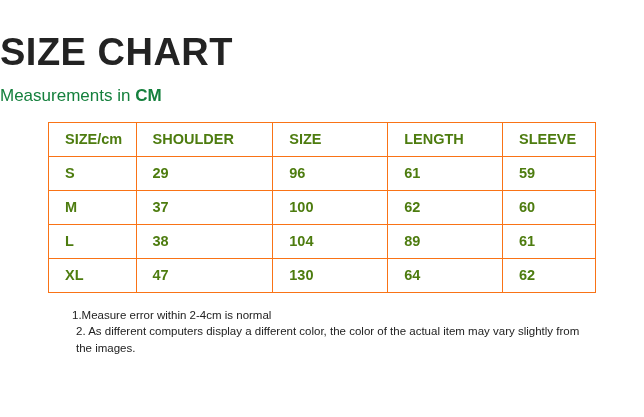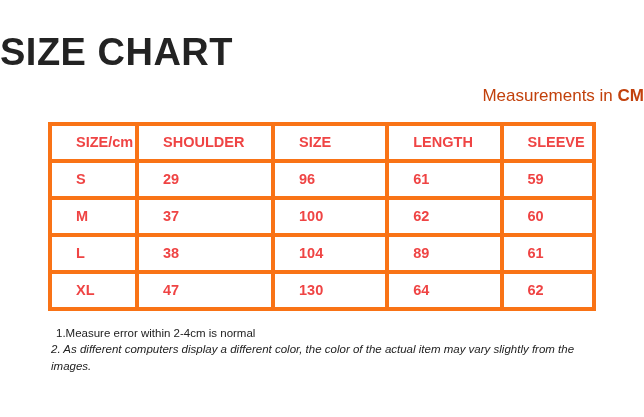--- a/index.html
+++ b/index.html
@@ -22,45 +22,45 @@
   }
   .title {
     font-size: 38px;
     font-weight: bold;
     letter-spacing: 0.5px;
     color: #232323;
     margin-top: 32px;
     line-height: 1.1;
   }
   .subtitle {
-    text-align: right;
+    text-align: left;
     font-size: 17px;
     font-weight: normal;
-    color: #c2410c;
+    color: #15803d;
     margin-top: 12px;
   }
   .subtitle .unit {
     font-weight: bold;
   }
   .table-wrap {
     margin-top: 16px;
     padding: 0 48px;
   }
   table.size-table {
     border-collapse: collapse;
     width: 100%;
     table-layout: fixed;
   }
   table.size-table td {
-    border: 4px solid #f97316;
+    border: 1px solid #f97316;
     height: 33px;
-    padding: 0 0 0 24px;
+    padding: 0 0 0 16px;
     font-size: 14.5px;
     font-weight: bold;
-    color: #ef4444;
+    color: #4d7c0f;
     vertical-align: middle;
     white-space: nowrap;
     overflow: hidden;
   }
   table.size-table tr.header-row td {
     font-size: 14.5px;
     font-weight: bold;
   }
   table.size-table col.c0 { width: 16%; }
   table.size-table col.c1 { width: 25%; }
@@ -74,25 +74,24 @@
   .note-title {
     color: #e8462c;
     font-size: 13px;
     font-weight: bold;
     margin-bottom: 4px;
   }
   .note-line {
     color: #222222;
     font-size: 11.5px;
     line-height: 1.45;
-    margin-left: 8px;
+    margin-left: 24px;
   }
   .note-line.second {
-    margin-left: 3px;
-    font-style: italic;
+    margin-left: 28px;
   }
 </style>
 </head>
 <body>
 
 <div class="page">
 
   <div class="title">SIZE CHART</div>
 
   <div class="subtitle"><span>Measurements in </span><span class="unit">CM</span></div>

